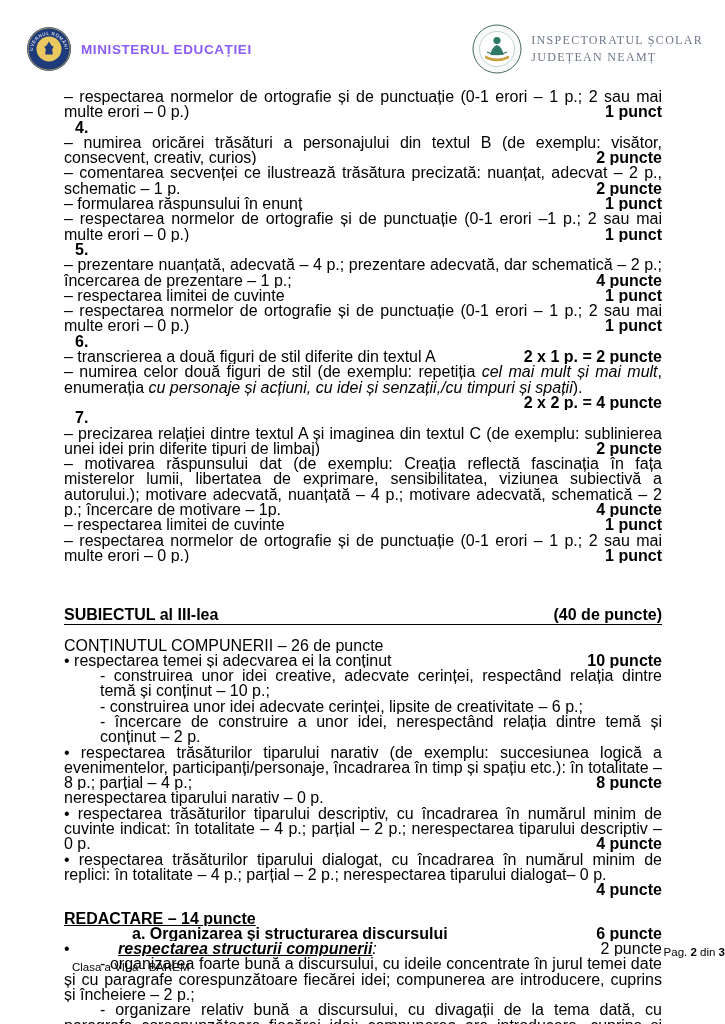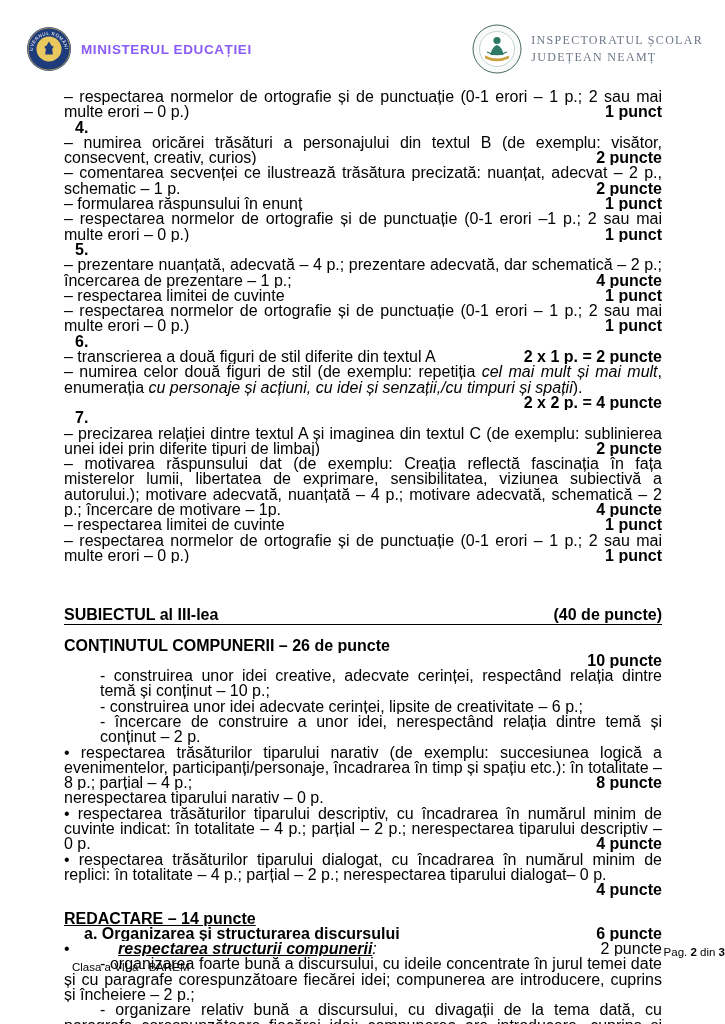--- a/index.html
+++ b/index.html
@@ -90,32 +90,32 @@
       <div class="para"><span>– precizarea relației dintre textul A și imaginea din textul C (de exemplu: sublinierea unei idei prin diferite tipuri de limbaj)</span><span class="points">2 puncte</span></div>
       <div class="para"><span>– motivarea răspunsului dat (de exemplu: Creația reflectă fascinația în fața misterelor lumii, libertatea de exprimare, sensibilitatea, viziunea subiectivă a autorului.); motivare adecvată, nuanțată – 4 p.; motivare adecvată, schematică – 2 p.; încercare de motivare – 1p.</span><span class="points">4 puncte</span></div>
       <div class="para"><span>– respectarea limitei de cuvinte</span><span class="points">1 punct</span></div>
       <div class="para"><span>– respectarea normelor de ortografie și de punctuație (0-1 erori – 1 p.; 2 sau mai multe erori – 0 p.)</span><span class="points">1 punct</span></div>
       <div style="height: 44px;"></div>
       <div class="heading-row">
         <span>SUBIECTUL al III-lea</span>
         <span>(40 de puncte)</span>
       </div>
       <div style="height: 13px;"></div>
-      <div class="para"><span style="font-weight: bold;">CONȚINUTUL COMPUNERII – 26 de puncte</span></div>
-      <div class="para"><span class="points">10 puncte</span></div>
+      <div class="para"><span style="font-weight: normal;">CONȚINUTUL COMPUNERII – 26 de puncte</span></div>
+      <div class="para"><span>• respectarea temei și adecvarea ei la conținut</span><span class="points">10 puncte</span></div>
       <div class="para sub"><span>- construirea unor idei creative, adecvate cerinței, respectând relația dintre temă și conținut – 10 p.;</span></div>
       <div class="para sub"><span>- construirea unor idei adecvate cerinței, lipsite de creativitate – 6 p.;</span></div>
       <div class="para sub"><span>- încercare de construire a unor idei, nerespectând relația dintre temă și conținut – 2 p.</span></div>
       <div class="para"><span>• respectarea trăsăturilor tiparului narativ (de exemplu: succesiunea logică a evenimentelor, participanți/personaje, încadrarea în timp și spațiu etc.): în totalitate – 8 p.; parțial – 4 p.;</span><span class="points">8 puncte</span></div>
       <div class="para"><span>nerespectarea tiparului narativ – 0 p.</span></div>
       <div class="para"><span>• respectarea trăsăturilor tiparului descriptiv, cu încadrarea în numărul minim de cuvinte indicat: în totalitate – 4 p.; parțial – 2 p.; nerespectarea tiparului descriptiv – 0 p.</span><span class="points">4 puncte</span></div>
       <div class="para"><span>• respectarea trăsăturilor tiparului dialogat, cu încadrarea în numărul minim de replici: în totalitate – 4 p.; parțial – 2 p.; nerespectarea tiparului dialogat– 0 p.</span><span class="points">4 puncte</span></div>
       <div style="height: 13px;"></div>
       <div class="para"><span style="font-weight: bold; text-decoration: underline;">REDACTARE – 14 puncte</span></div>
-      <div class="para ind20"><span style="font-weight: bold;">a. Organizarea și structurarea discursului</span><span class="points">6 puncte</span></div>
+      <div class="para ind20"><span style="font-weight: bold; margin-left: 48px;">a. Organizarea și structurarea discursului</span><span class="points">6 puncte</span></div>
       <div class="para"><span>• </span><span style="font-weight: bold; font-style: italic; text-decoration: underline; margin-left: 44px;">respectarea structurii compunerii</span><span style="font-style: italic;">:</span><span class="points reg">2 puncte</span></div>
       <div class="para findent"><span>- organizarea foarte bună a discursului, cu ideile concentrate în jurul temei date și cu paragrafe corespunzătoare fiecărei idei; compunerea are introducere, cuprins și încheiere – 2 p.;</span></div>
       <div class="para findent"><span>- organizare relativ bună a discursului, cu divagații de la tema dată, cu paragrafe corespunzătoare fiecărei idei; compunerea are introducere, cuprins și încheiere – 1 p.;</span></div>
     </div>
 
   <div class="footer-pag"><span>Pag. </span><span style="font-weight: bold;">2</span><span> din </span><span style="font-weight: bold;">3</span></div>
   <div class="footer-class">Clasa a VII-a - BAREM</div>
 
 </div>
 

